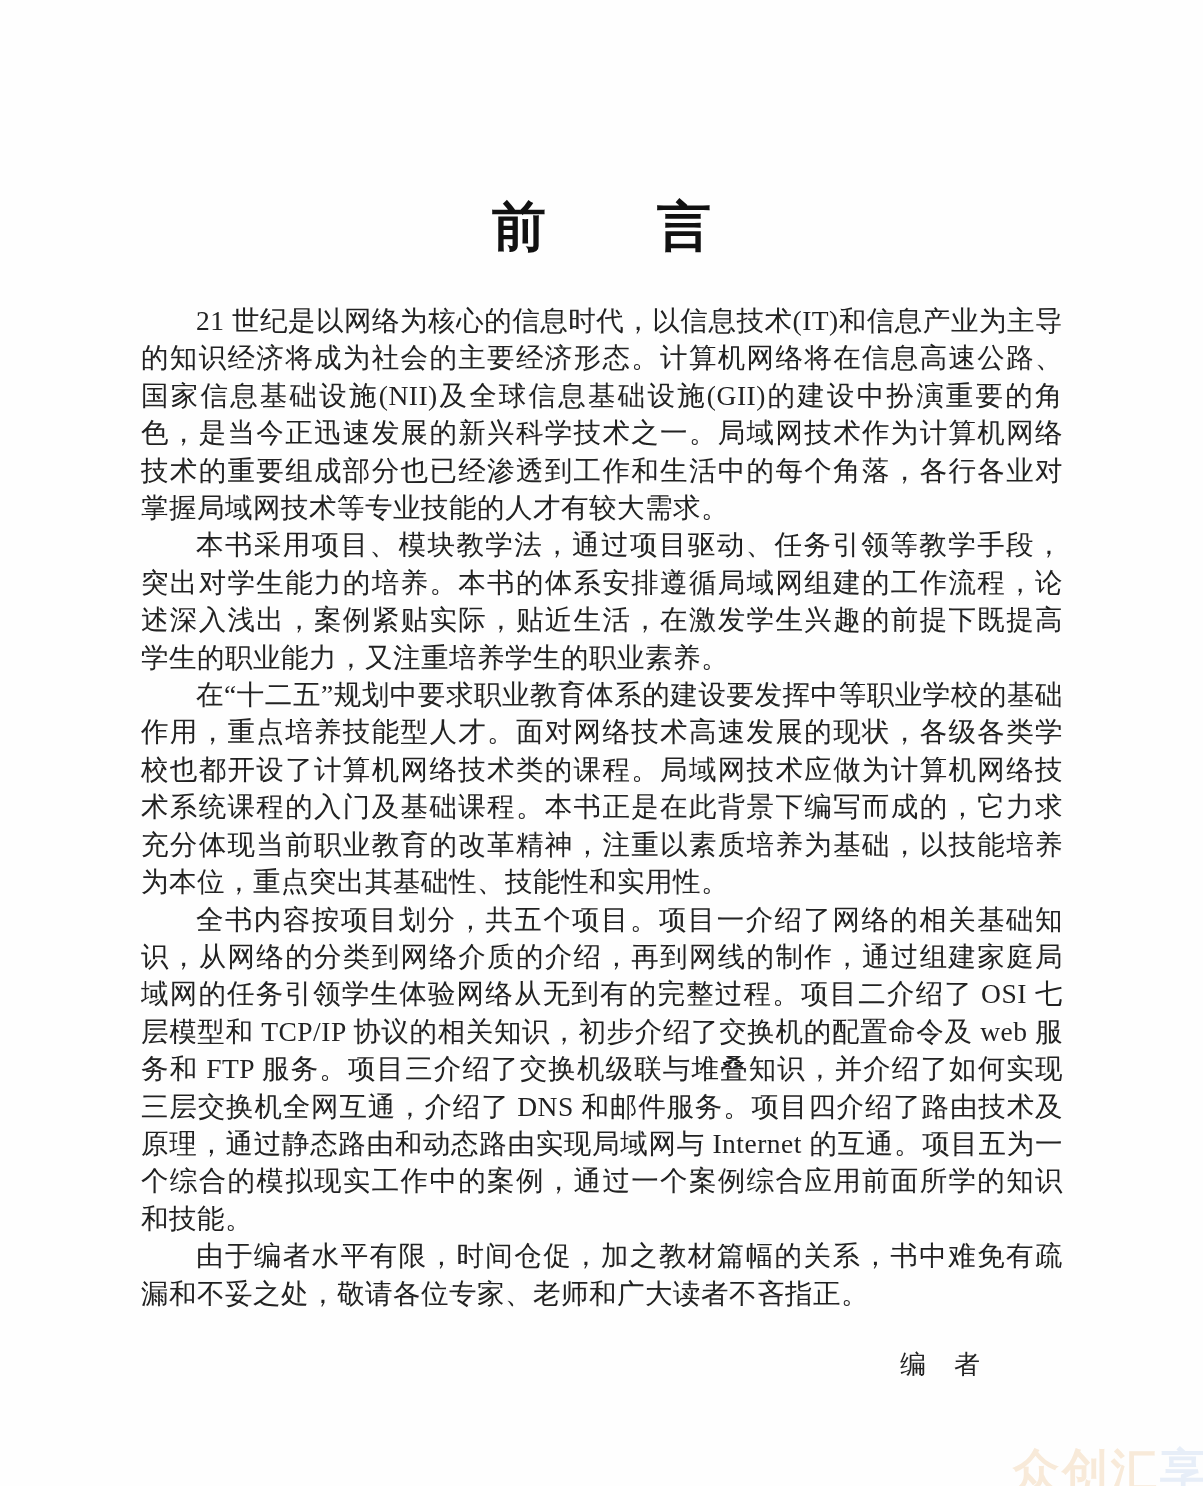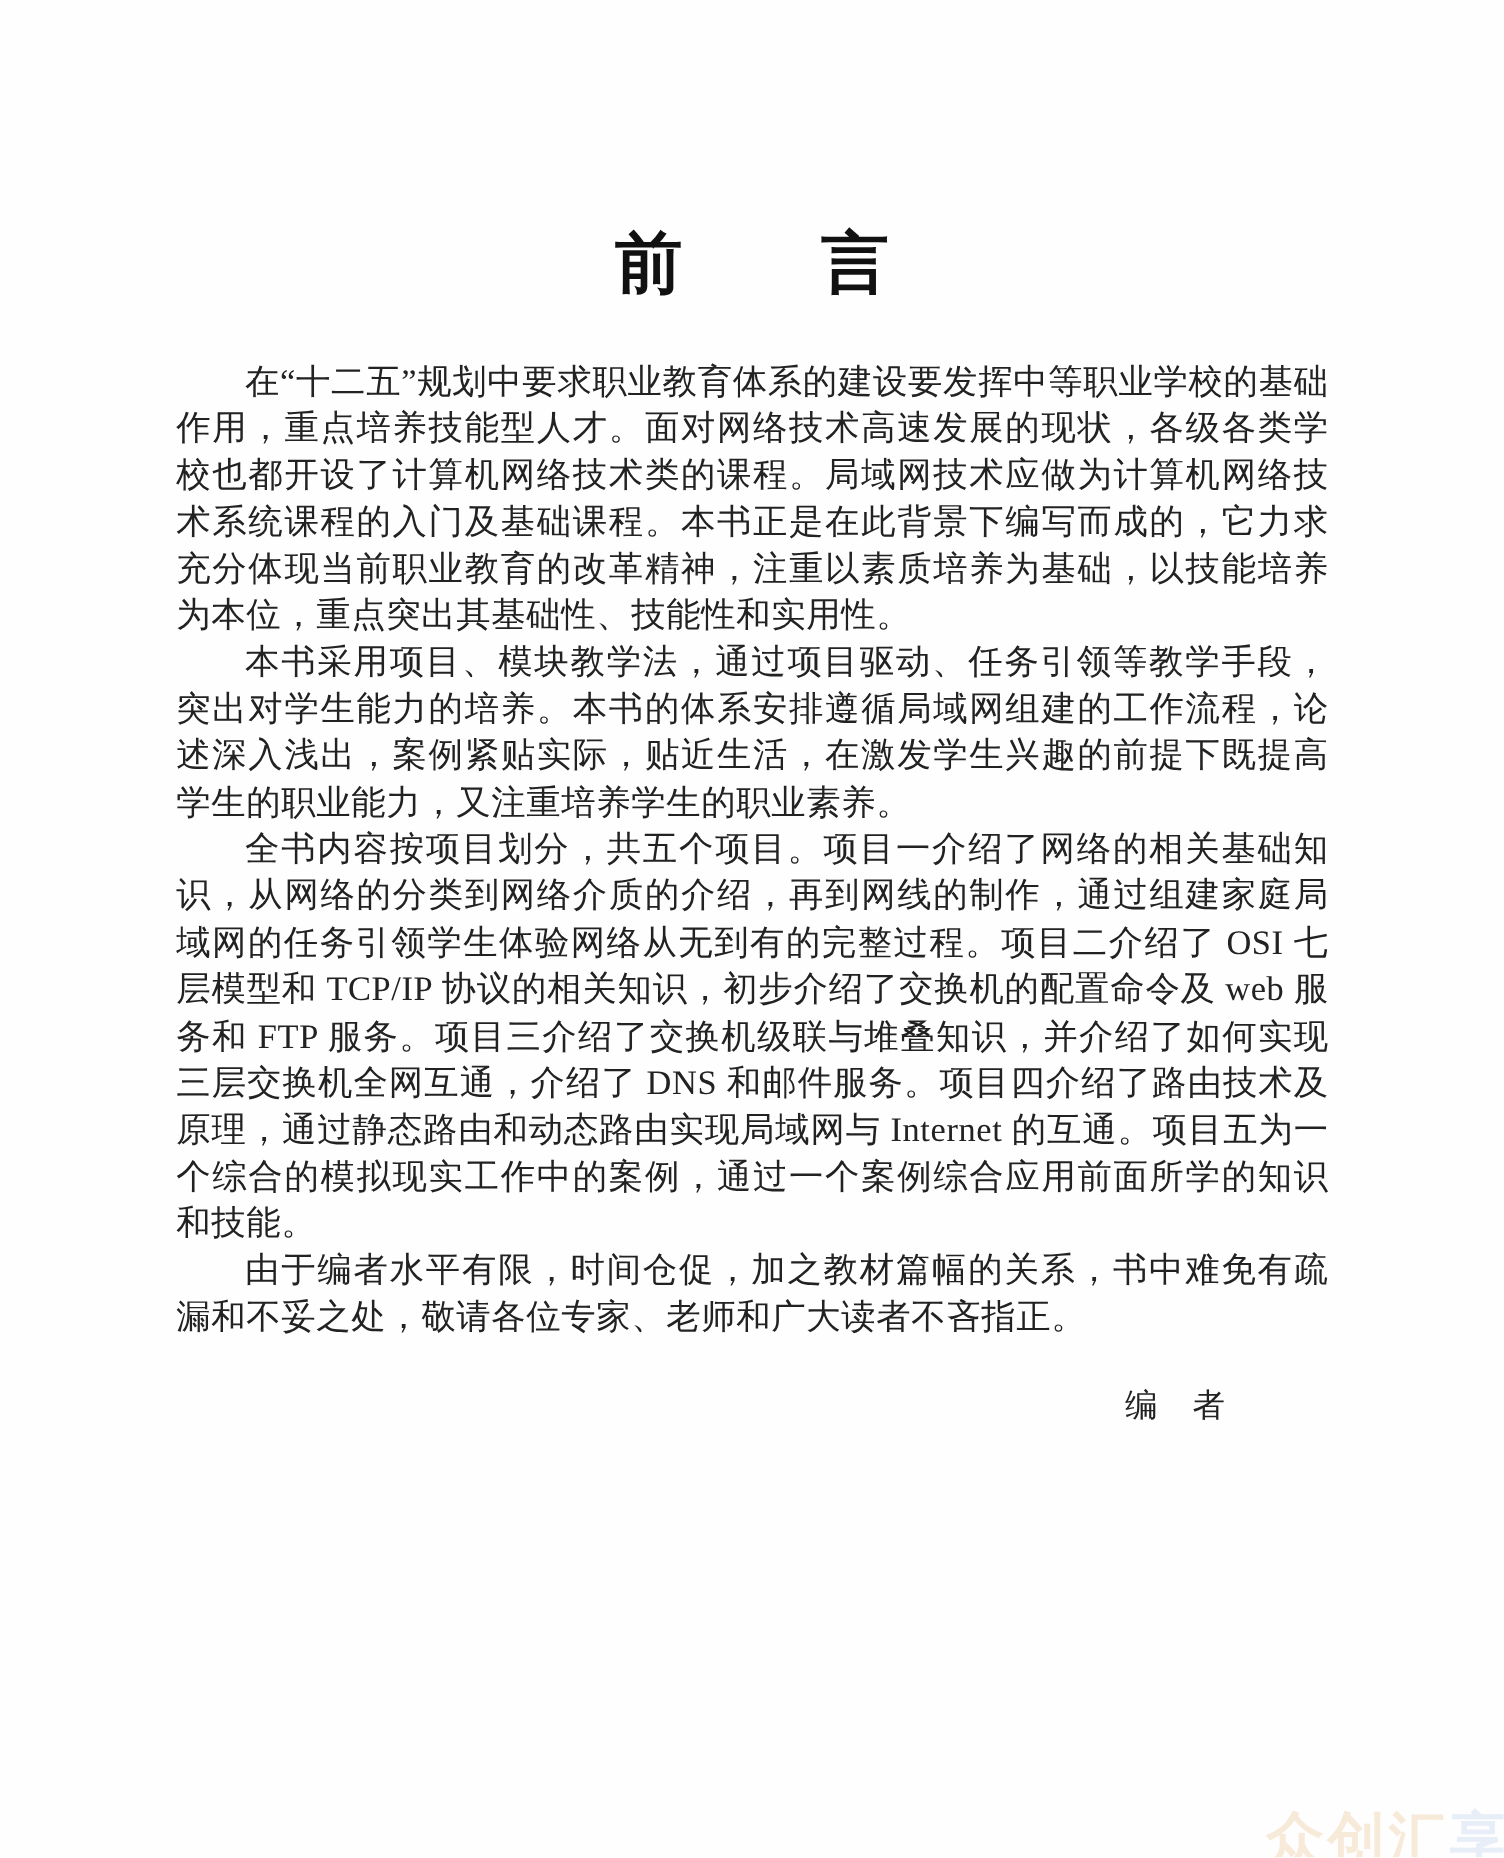--- a/index.html
+++ b/index.html
@@ -12,21 +12,21 @@
     width: 1203px;
     height: 1486px;
     background: #fefefe;
     overflow: hidden;
     font-family: "Liberation Serif", "DejaVu Serif", serif;
     color: #222222;
   }
   .content {
     position: absolute;
     left: 141px;
-    top: 176px;
+    top: 192px;
     width: 922px;
   }
   .title {
     margin: 0 0 40px 0;
     text-align: center;
     font-size: 54px;
     font-weight: bold;
     line-height: 70px;
     letter-spacing: 1px;
     color: #111111;
@@ -64,24 +64,25 @@
   .wm-main   { color: #f8ead9; }
   .wm-accent { color: #e7eef8; }
 </style>
 </head>
 <body>
 
 <div class="page">
   <div class="content">
     <h1 class="title">前　　言</h1>
 
+    <p class="para">21 世纪是以网络为核心的信息时代，以信息技术(IT)和信息产业为主导的知识经济将成为社会的主要经济形态。计算机网络将在信息高速公路、国家信息基础设施(NII)及全球信息基础设施(GII)的建设中扮演重要的角色，是当今正迅速发展的新兴科学技术之一。局域网技术作为计算机网络技术的重要组成部分也已经渗透到工作和生活中的每个角落，各行各业对掌握局域网技术等专业技能的人才有较大需求。</p>
+
+    <p class="para">本书采用项目、模块教学法，通过项目驱动、任务引领等教学手段，突出对学生能力的培养。本书的体系安排遵循局域网组建的工作流程，论述深入浅出，案例紧贴实际，贴近生活，在激发学生兴趣的前提下既提高学生的职业能力，又注重培养学生的职业素养。</p>
 
     <p class="para">在“十二五”规划中要求职业教育体系的建设要发挥中等职业学校的基础作用，重点培养技能型人才。面对网络技术高速发展的现状，各级各类学校也都开设了计算机网络技术类的课程。局域网技术应做为计算机网络技术系统课程的入门及基础课程。本书正是在此背景下编写而成的，它力求充分体现当前职业教育的改革精神，注重以素质培养为基础，以技能培养为本位，重点突出其基础性、技能性和实用性。</p>
-
-    <p class="para">本书采用项目、模块教学法，通过项目驱动、任务引领等教学手段，突出对学生能力的培养。本书的体系安排遵循局域网组建的工作流程，论述深入浅出，案例紧贴实际，贴近生活，在激发学生兴趣的前提下既提高学生的职业能力，又注重培养学生的职业素养。</p>
 
     <p class="para">全书内容按项目划分，共五个项目。项目一介绍了网络的相关基础知识，从网络的分类到网络介质的介绍，再到网线的制作，通过组建家庭局域网的任务引领学生体验网络从无到有的完整过程。项目二介绍了 OSI 七层模型和 TCP/IP 协议的相关知识，初步介绍了交换机的配置命令及 web 服务和 FTP 服务。项目三介绍了交换机级联与堆叠知识，并介绍了如何实现三层交换机全网互通，介绍了 DNS 和邮件服务。项目四介绍了路由技术及原理，通过静态路由和动态路由实现局域网与 Internet 的互通。项目五为一个综合的模拟现实工作中的案例，通过一个案例综合应用前面所学的知识和技能。</p>
 
     <p class="para">由于编者水平有限，时间仓促，加之教材篇幅的关系，书中难免有疏漏和不妥之处，敬请各位专家、老师和广大读者不吝指正。</p>
 
     <div class="signature">编　者</div>
   </div>
 
   <div class="watermark">
     <span class="wm-main">众创汇</span><span class="wm-accent">享</span>

